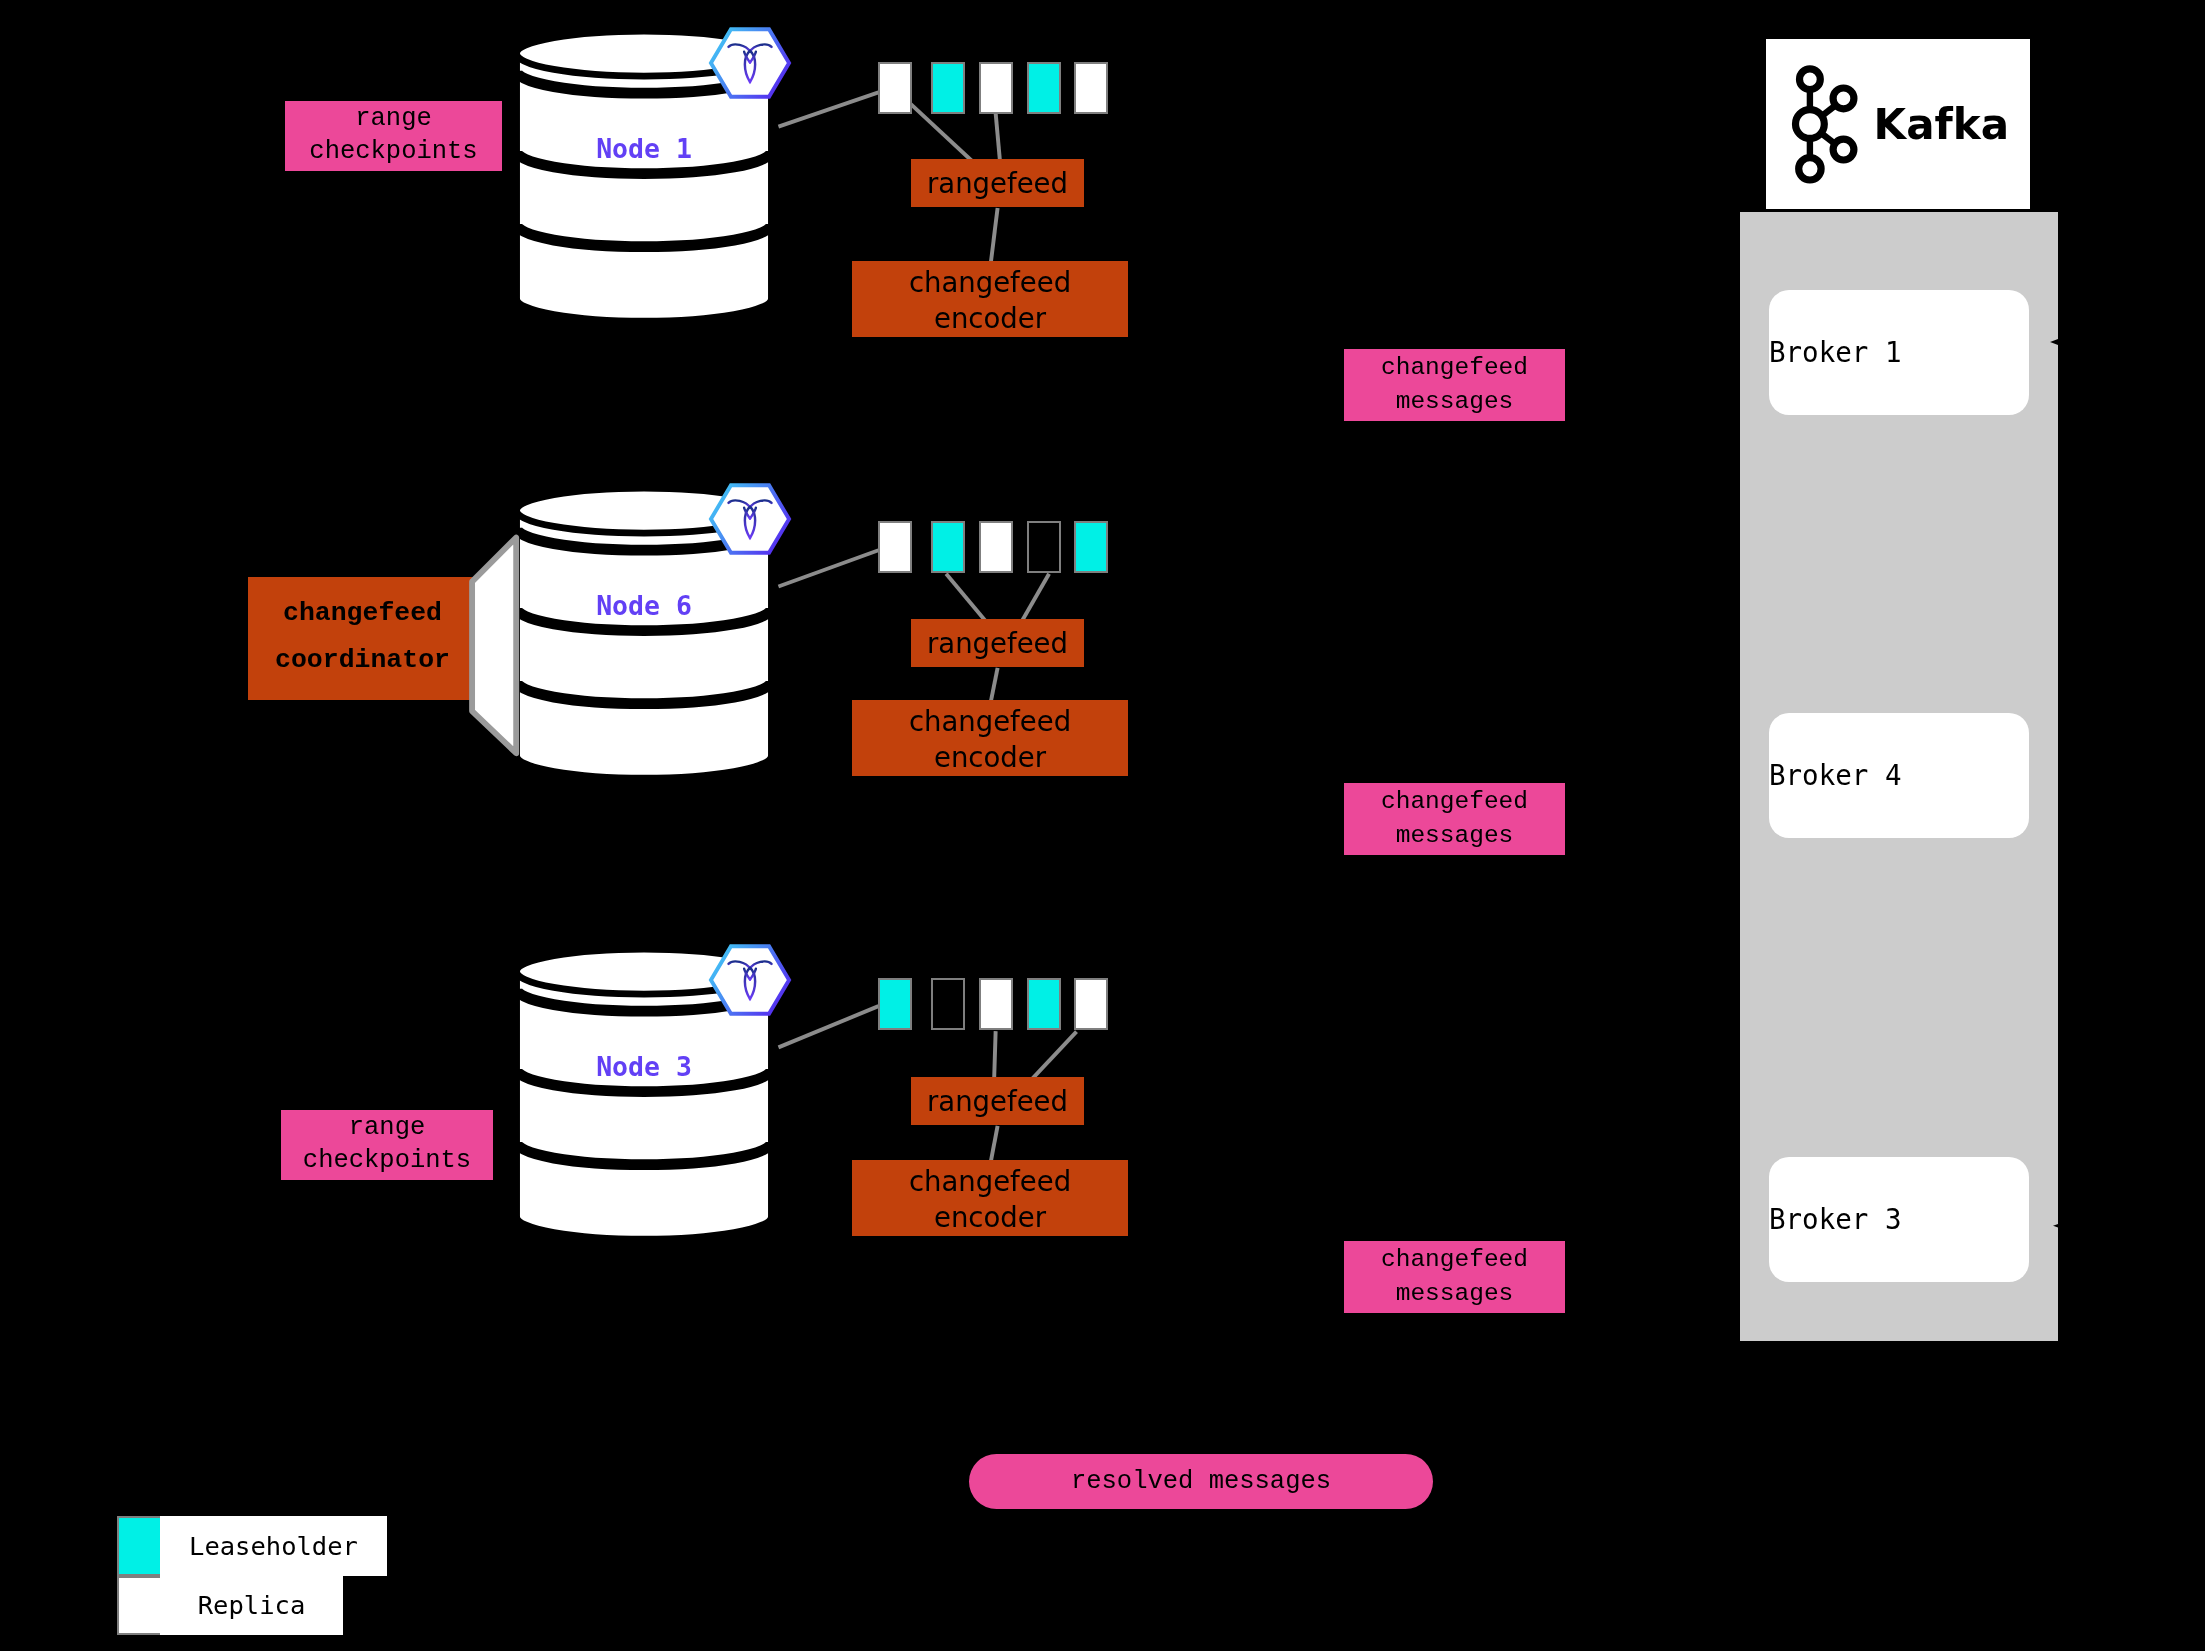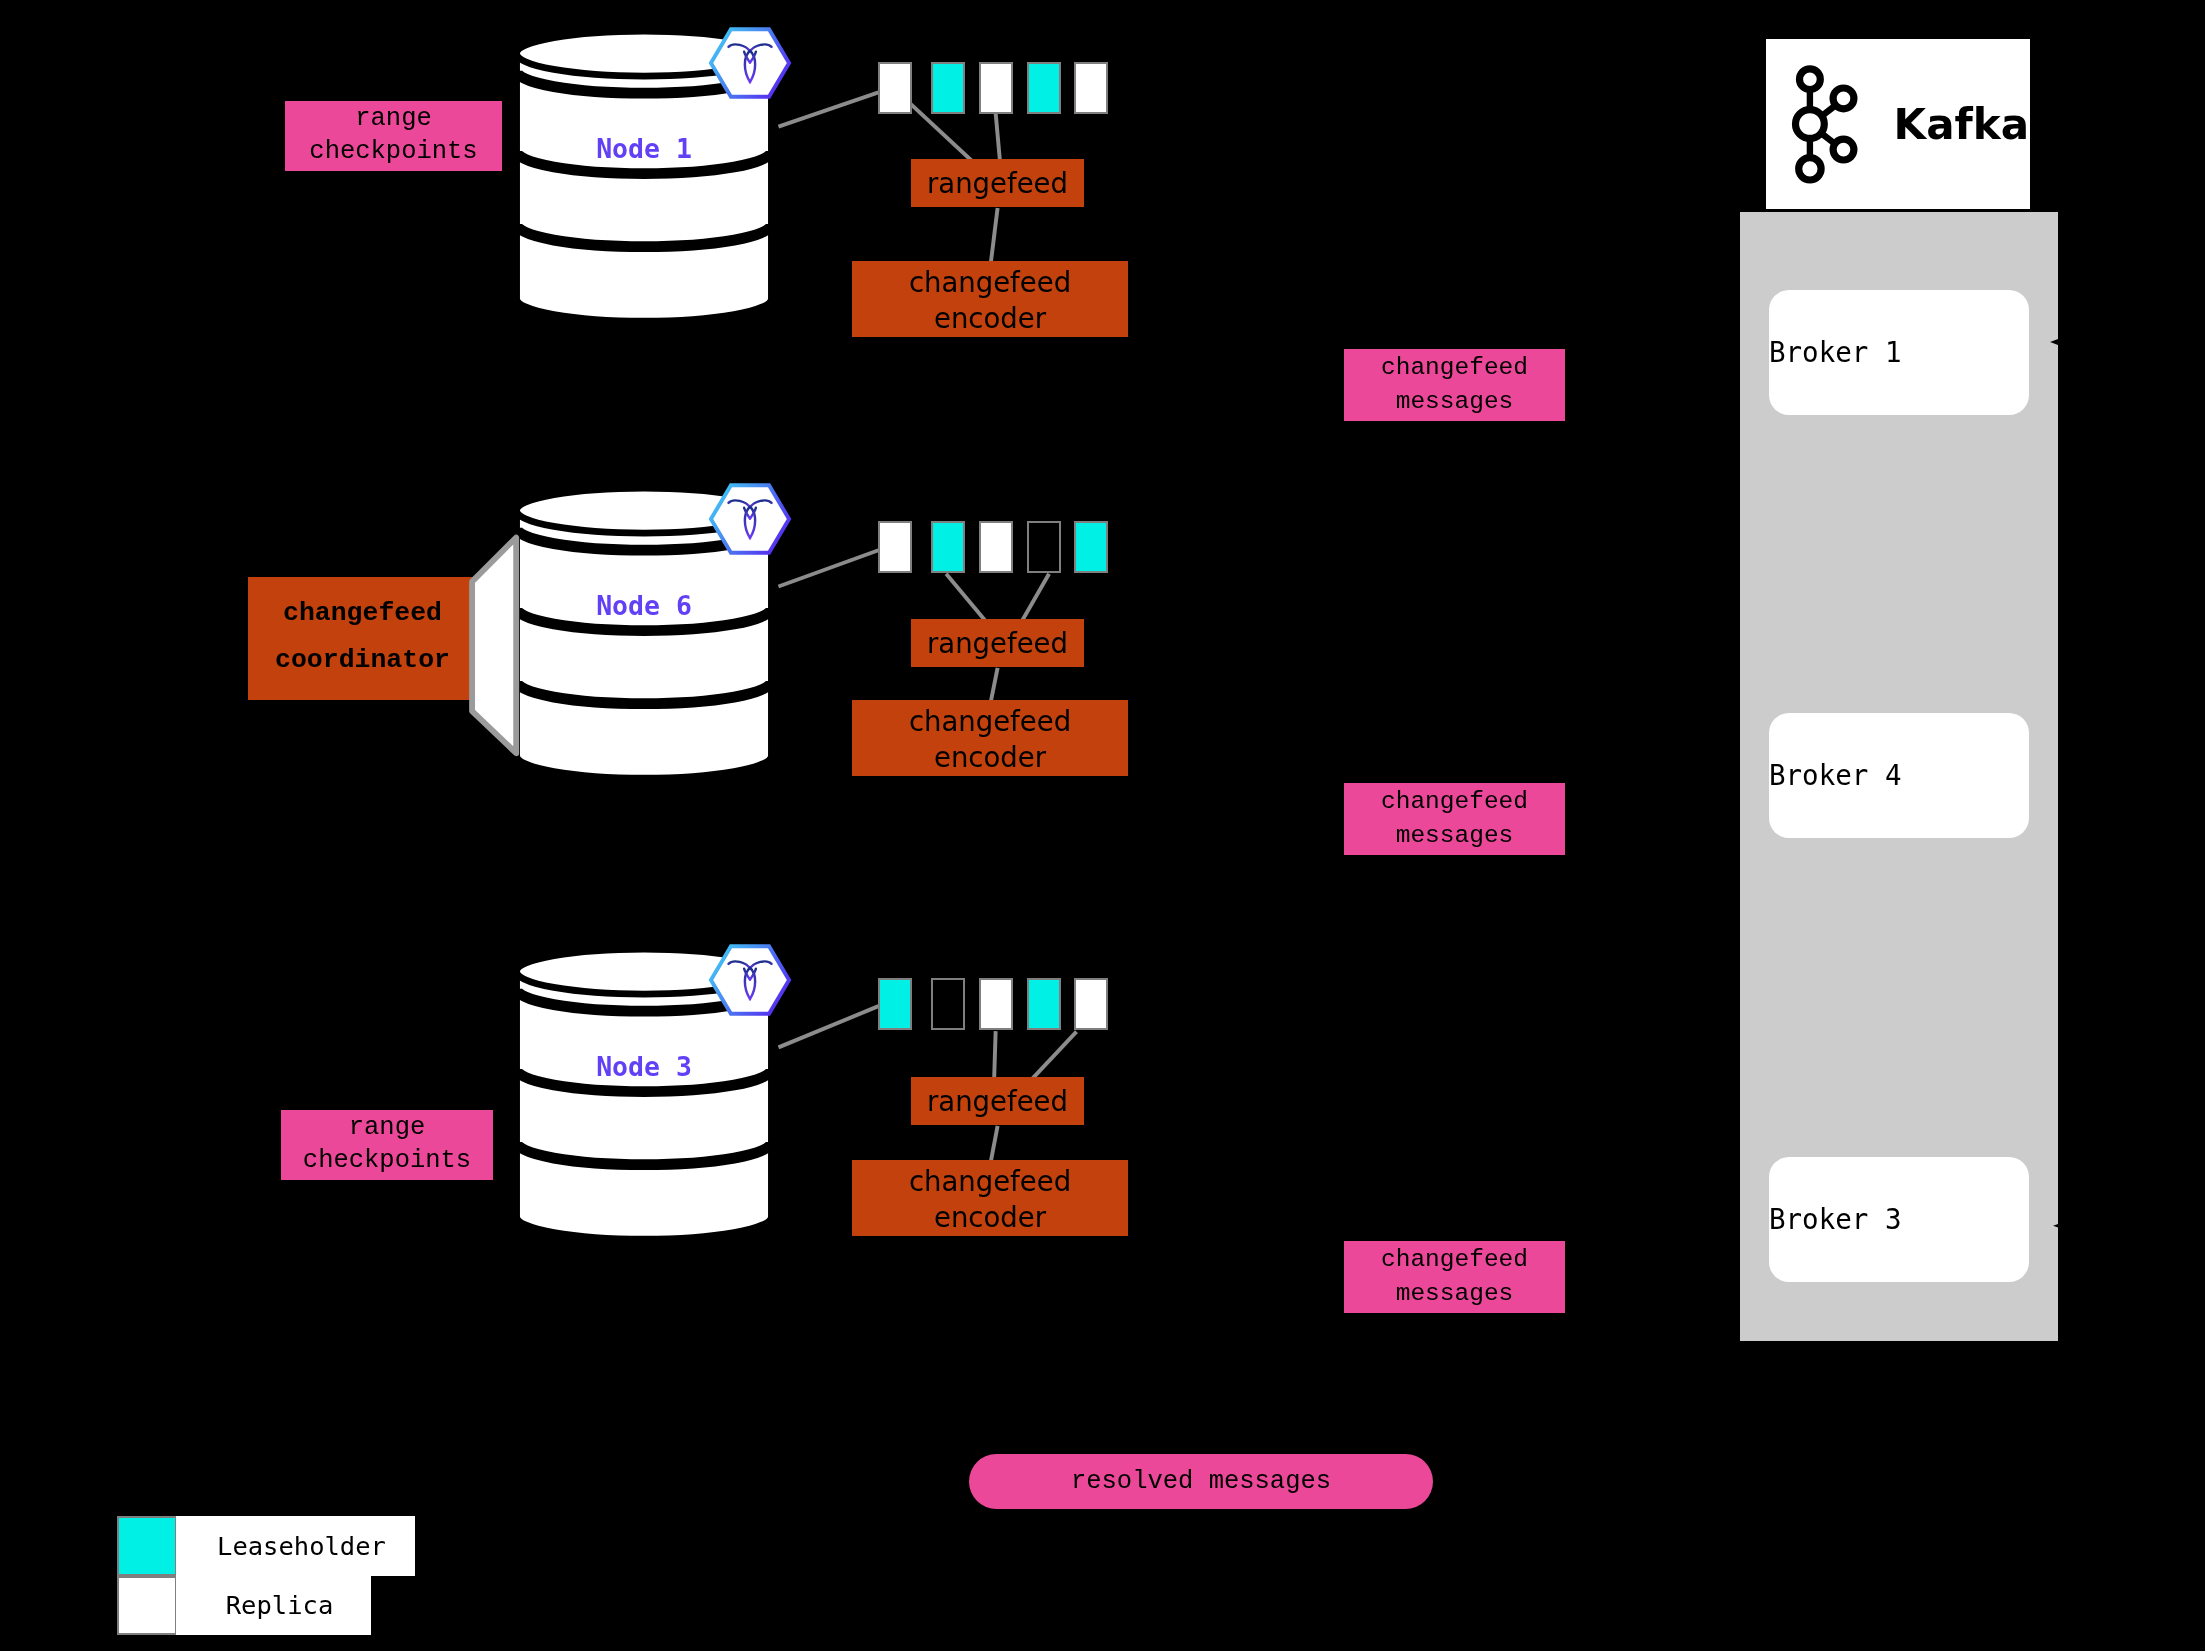--- a/index.html
+++ b/index.html
@@ -32,35 +32,35 @@
   .rangefeed{left:911px;width:173px;height:48px;
     font:27.5px/48px "DejaVu Sans",sans-serif;}
   .encoder{left:852px;width:276px;height:76px;
     font:27.5px/36px "DejaVu Sans",sans-serif;padding-top:2.9px;box-sizing:border-box;}
 
   .cmsg{left:1344px;width:221px;height:72px;
     font:24.5px/34px "Liberation Mono",monospace;padding-top:1.5px;box-sizing:border-box;}
 
   #kafka-box{left:1766px;top:39px;width:264px;height:170px;background:#fff;z-index:3;
     display:flex;align-items:center;padding-left:20.6px;box-sizing:border-box;}
-  #kafka-box span{font:bold 42px "DejaVu Sans",sans-serif;color:#000;margin-left:26px;}
+  #kafka-box span{font:bold 42px "DejaVu Sans",sans-serif;color:#000;margin-left:6px;}
 
   #kafka-container{left:1740px;top:212px;width:318px;height:1129px;background:#ccc;z-index:3;}
 
   .broker{position:absolute;left:1769px;width:260px;height:125px;background:#fff;
     border-radius:20px;text-align:left;z-index:3;color:#000;
     font:27.5px/125px "DejaVu Sans Mono",monospace;}
 
   #resolved{left:969px;top:1454px;width:464px;height:55px;border-radius:29px;
     font:25.5px/55px "Liberation Mono",monospace;}
 
   .swatch{position:absolute;left:117px;width:60px;box-sizing:border-box;
     border:2.9px solid #7f7f7f;z-index:3;}
-  .legend-label{position:absolute;left:176px;background:#fff;color:#000;z-index:3;
-    font:25.5px/60px "DejaVu Sans Mono",monospace;text-align:center;padding-left:12px;}
+  .legend-label{position:absolute;left:160px;background:#fff;color:#000;z-index:3;
+    font:25.5px/60px "DejaVu Sans Mono",monospace;text-align:center;}
 </style>
 </head>
 <body>
 
 <div id="stage">
 
   <svg class="layer z1" style="left:510px;top:29px" width="268" height="302" viewBox="0 0 546 616">
     <path d="M13 50 V550 A260 46 0 0 0 533 550 V50" fill="#fff" stroke="#000" stroke-width="14"></path>
     <path d="M13 398 A260 46 0 0 0 533 398" fill="none" stroke="#000" stroke-width="22"></path>
     <path d="M13 249 A260 46 0 0 0 533 249" fill="none" stroke="#000" stroke-width="22"></path>

